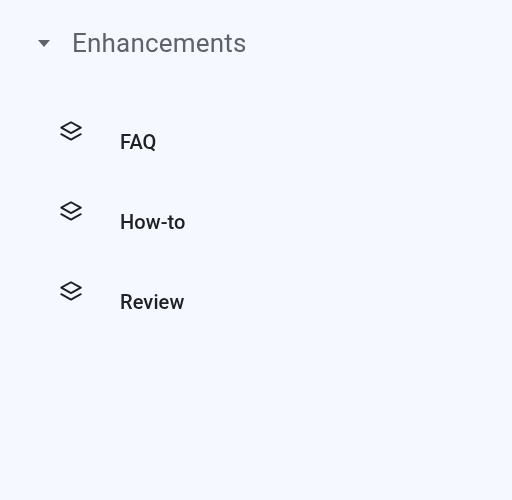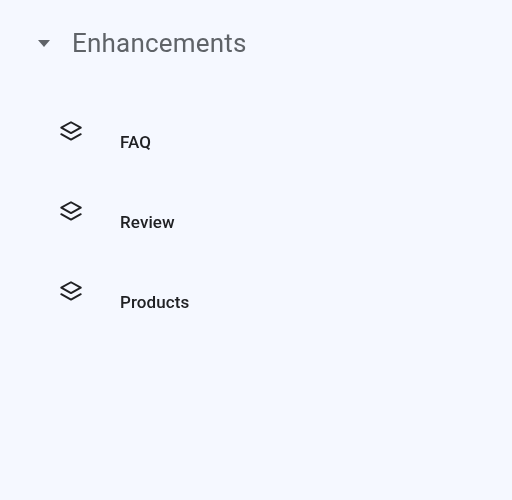--- a/index.html
+++ b/index.html
@@ -45,21 +45,21 @@
       height: 80px;
       cursor: pointer;
     }
     .layers-icon {
       width: 26px;
       height: 26px;
       flex-shrink: 0;
       margin-right: 36px;
     }
     .item-label {
-      font-size: 17px;
+      font-size: 20px;
       font-weight: 500;
       color: #202124;
       letter-spacing: 0.1px;
       margin-top: 16px;
     }
   </style>
 </head>
 <body>
 
 <div class="section">
@@ -71,34 +71,34 @@
   <div class="menu-item">
     <span>
       <svg class="layers-icon" viewBox="0 0 24 24" fill="none" stroke="#202124" stroke-width="1.8" stroke-linejoin="round" stroke-linecap="round">
         <polygon points="12 3 21 8 12 13 3 8 12 3" fill="none"></polygon>
         <polyline points="3 14 12 19 21 14" fill="none"></polyline>
       </svg>
     </span>
     <span class="item-label">FAQ</span>
   </div>
 
+  <div class="menu-item">
+    <span>
+      <svg class="layers-icon" viewBox="0 0 24 24" fill="none" stroke="#202124" stroke-width="1.8" stroke-linejoin="round" stroke-linecap="round">
+        <polygon points="12 3 21 8 12 13 3 8 12 3" fill="none"></polygon>
+        <polyline points="3 14 12 19 21 14" fill="none"></polyline>
+      </svg>
+    </span>
+    <span class="item-label">How-to</span>
+  </div>
 
   <div class="menu-item">
     <span>
       <svg class="layers-icon" viewBox="0 0 24 24" fill="none" stroke="#202124" stroke-width="1.8" stroke-linejoin="round" stroke-linecap="round">
         <polygon points="12 3 21 8 12 13 3 8 12 3" fill="none"></polygon>
         <polyline points="3 14 12 19 21 14" fill="none"></polyline>
       </svg>
     </span>
     <span class="item-label">Review</span>
   </div>
 
-  <div class="menu-item">
-    <span>
-      <svg class="layers-icon" viewBox="0 0 24 24" fill="none" stroke="#202124" stroke-width="1.8" stroke-linejoin="round" stroke-linecap="round">
-        <polygon points="12 3 21 8 12 13 3 8 12 3" fill="none"></polygon>
-        <polyline points="3 14 12 19 21 14" fill="none"></polyline>
-      </svg>
-    </span>
-    <span class="item-label">Products</span>
-  </div>
 
 </div>
 
 </body></html>

